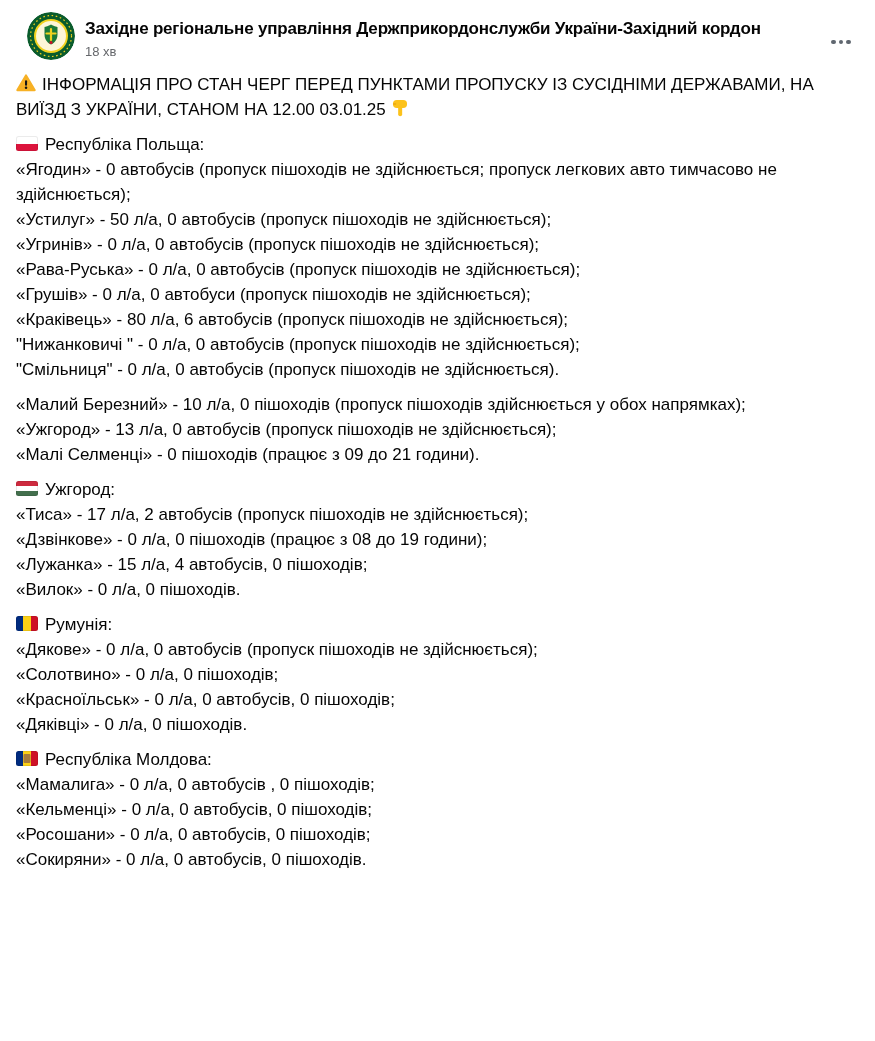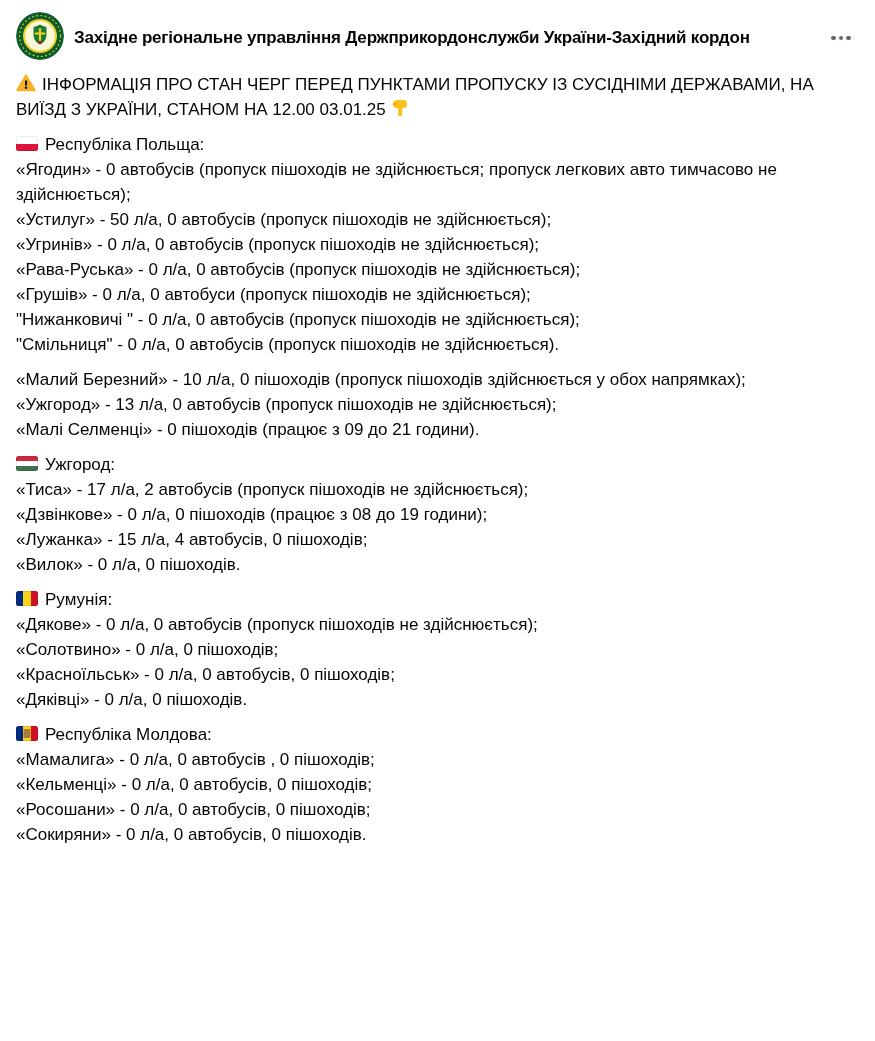--- a/index.html
+++ b/index.html
@@ -2,21 +2,21 @@
 <html><head>
 <meta charset="utf-8">
 <style>
   html,body{margin:0;padding:0;background:#ffffff;}
   body{
     width:875px;min-height:1041px;box-sizing:border-box;
     font-family:"Liberation Sans", sans-serif;
     color:#050505;
   }
   
-  .header{display:flex;align-items:center;padding:12px 16px 4px 16px;}
+  .header{display:flex;align-items:flex-end;padding:12px 16px 4px 27px;}
   .avatar{width:48px;height:48px;border-radius:50%;flex:0 0 48px;cursor:pointer;overflow:hidden;}
   .header-info{margin-left:10px;flex:1;min-width:0;padding-top:2px;}
   .page-name{
     font-size:17px;font-weight:700;line-height:21px;color:#050505;
     letter-spacing:-0.2px;cursor:pointer;
   }
   .timestamp{font-size:13px;line-height:17px;color:#65676b;margin-top:4px;cursor:pointer;}
   .more-btn{
     width:36px;height:36px;border:none;background:transparent;border-radius:50%;
     display:flex;align-items:center;justify-content:center;cursor:pointer;margin-top:4px;
@@ -65,20 +65,21 @@
       <circle cx="24" cy="24" r="17" fill="#f2d21f"></circle>
       <circle cx="24" cy="24" r="15" fill="#fdf6d8"></circle>
       <path d="M24 12.5 c3.8 2.1 6.5 2.4 6.5 2.4 v7.6 c0 5.4-3.5 8.7-6.5 10.1 c-3-1.4-6.5-4.7-6.5-10.1 v-7.6 c0 0 2.7-.3 6.5-2.4 Z" fill="#1c7a38"></path>
       <path d="M24 17 v11" stroke="#f2d21f" stroke-width="2.2" stroke-linecap="round"></path>
       <path d="M19.5 21.5 h9" stroke="#f2d21f" stroke-width="2.2" stroke-linecap="round"></path>
       <circle cx="24" cy="30.5" r="1.6" fill="#ce1126"></circle>
     </svg>
   </div>
   <div class="header-info">
     <div class="page-name">Західне регіональне управління Держприкордонслужби України-Західний кордон</div>
+    <div class="timestamp">18 хв</div>
   </div>
   <button class="more-btn">
     <span class="dots">
         <i></i>
         <i></i>
         <i></i>
       </span>
   </button>
 </div>
 
@@ -97,20 +98,21 @@
         </svg></span></p>
 
 
   <div class="par">
     <div class="post-line"><span class="flag flag-poland"></span><span>Республіка Польща:</span></div>
     <div class="post-line">«Ягодин» - 0 автобусів (пропуск пішоходів не здійснюється; пропуск легкових авто тимчасово не здійснюється);</div>
     <div class="post-line">«Устилуг» - 50 л/а, 0 автобусів (пропуск пішоходів не здійснюється);</div>
     <div class="post-line">«Угринів» - 0 л/а, 0 автобусів (пропуск пішоходів не здійснюється);</div>
     <div class="post-line">«Рава-Руська» - 0 л/а, 0 автобусів (пропуск пішоходів не здійснюється);</div>
     <div class="post-line">«Грушів» - 0 л/а, 0 автобуси (пропуск пішоходів не здійснюється);</div>
+    <div class="post-line">«Краківець» - 80 л/а, 6 автобусів (пропуск пішоходів не здійснюється);</div>
     <div class="post-line">"Нижанковичі " - 0 л/а, 0 автобусів (пропуск пішоходів не здійснюється);</div>
     <div class="post-line">"Смільниця" - 0 л/а, 0 автобусів (пропуск пішоходів не здійснюється).</div>
   </div>
 
   <div class="par">
     <div class="post-line">«Малий Березний» - 10 л/а, 0 пішоходів (пропуск пішоходів здійснюється у обох напрямках);</div>
     <div class="post-line">«Ужгород» - 13 л/а, 0 автобусів (пропуск пішоходів не здійснюється);</div>
     <div class="post-line">«Малі Селменці» - 0 пішоходів (працює з 09 до 21 години).</div>
   </div>
 

